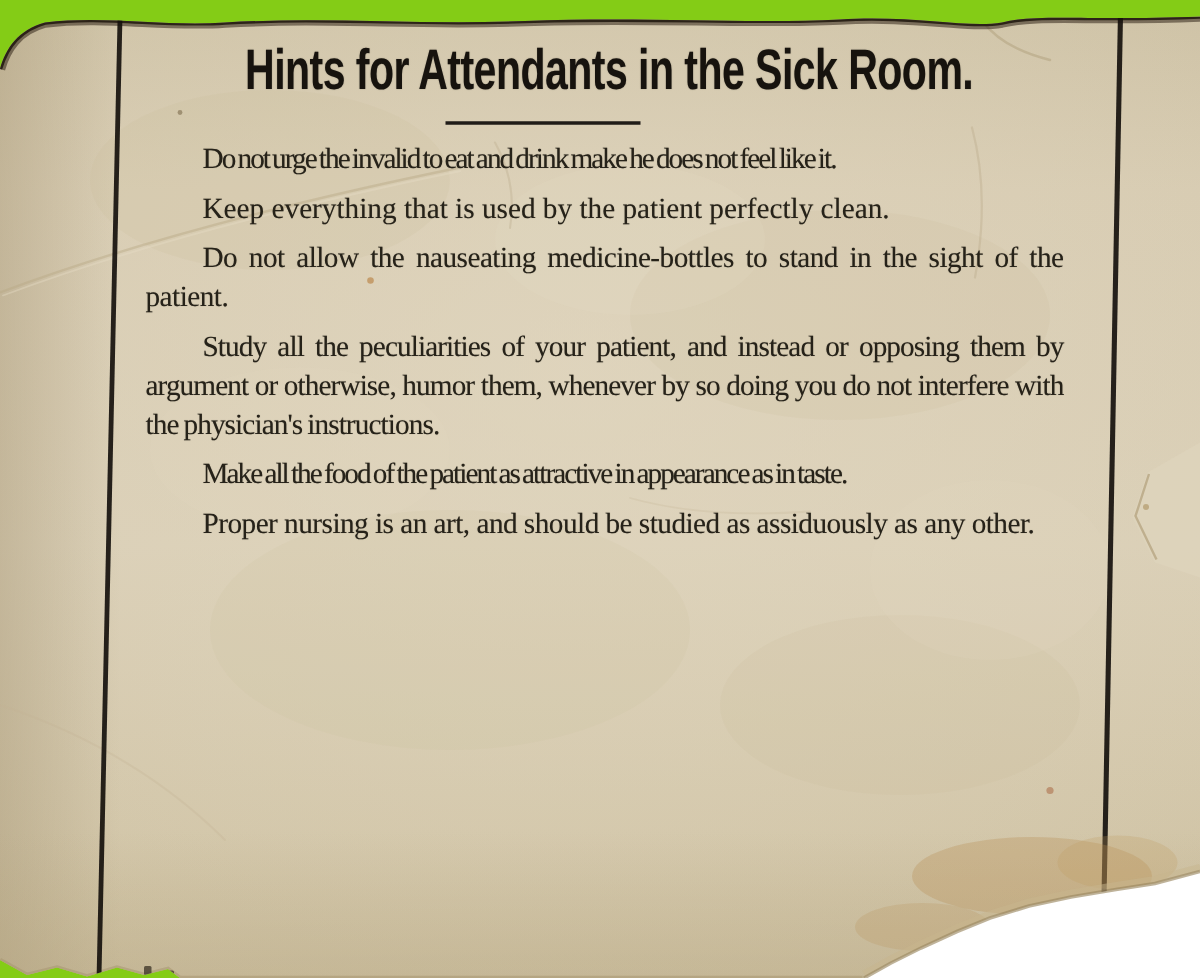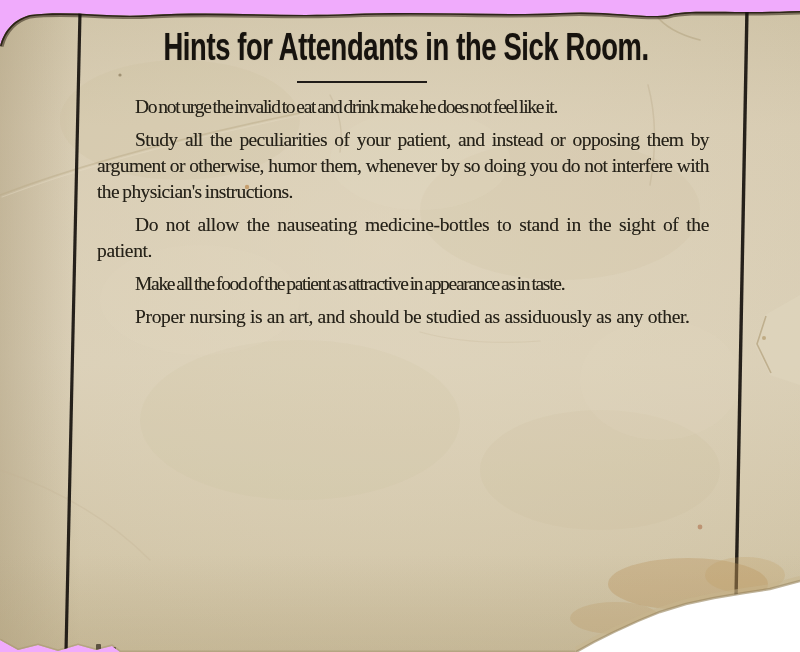--- a/index.html
+++ b/index.html
@@ -1,17 +1,17 @@
 <!DOCTYPE html>
 <html><head>
 <meta charset="utf-8">
 <style>
   html,body{margin:0;padding:0;background:#ffffff;}
   .stage{
-    position:relative;width:800px;height:652px;overflow:hidden;background:#f0abfc;
+    position:relative;width:800px;height:652px;overflow:hidden;background:#84cc16;
     font-family:"Liberation Serif","DejaVu Serif",serif;
   }
   .layer{position:absolute;left:0;top:0;width:800px;height:652px;}
   .tear-layer{pointer-events:none;}
   .content{position:absolute;left:0;top:0;width:800px;height:652px;color:#24201a;}
   .title{
     position:absolute;left:6px;top:26px;width:800px;margin:0;text-align:center;
     font-family:"Liberation Sans","DejaVu Sans",sans-serif;
     font-weight:bold;font-size:38px;letter-spacing:-0.5px;color:#17130e;
     text-shadow:0 0 1px rgba(23,19,14,.35);
@@ -114,22 +114,23 @@
       </g>
     </g>
   </svg>
 
   <div class="content">
     <h1 class="title">
       <span class="title-inner">Hints for Attendants in the Sick Room.</span>
     </h1>
     <div class="body-text">
       <p class="para tight">Do not urge the invalid to eat and drink make he does not feel like it.</p>
+      <p class="para">Keep everything that is used by the patient perfectly clean.</p>
+      <p class="para snug-s">Do not allow the nauseating medicine-bottles to stand in the sight of the patient.</p>
       <p class="para snug">Study all the peculiarities of your patient, and instead or opposing them by argument or otherwise, humor them, whenever by so doing you do not interfere with the physician's instructions.</p>
-      <p class="para snug-s">Do not allow the nauseating medicine-bottles to stand in the sight of the patient.</p>
       <p class="para tight">Make all the food of the patient as attractive in appearance as in taste.</p>
       <p class="para snug-s">Proper nursing is an art, and should be studied as assiduously as any other.</p>
     </div>
   </div>
 
   <svg class="layer tear-layer" viewBox="0 0 800 652" aria-hidden="true">
     <g>
       <ellipse cx="688" cy="584" rx="80" ry="26" fill="#b68c50" opacity="0.3"></ellipse>
       <ellipse cx="615" cy="618" rx="45" ry="16" fill="#b68c50" opacity="0.22"></ellipse>
       <ellipse cx="745" cy="575" rx="40" ry="18" fill="#c09a5e" opacity="0.25"></ellipse>

